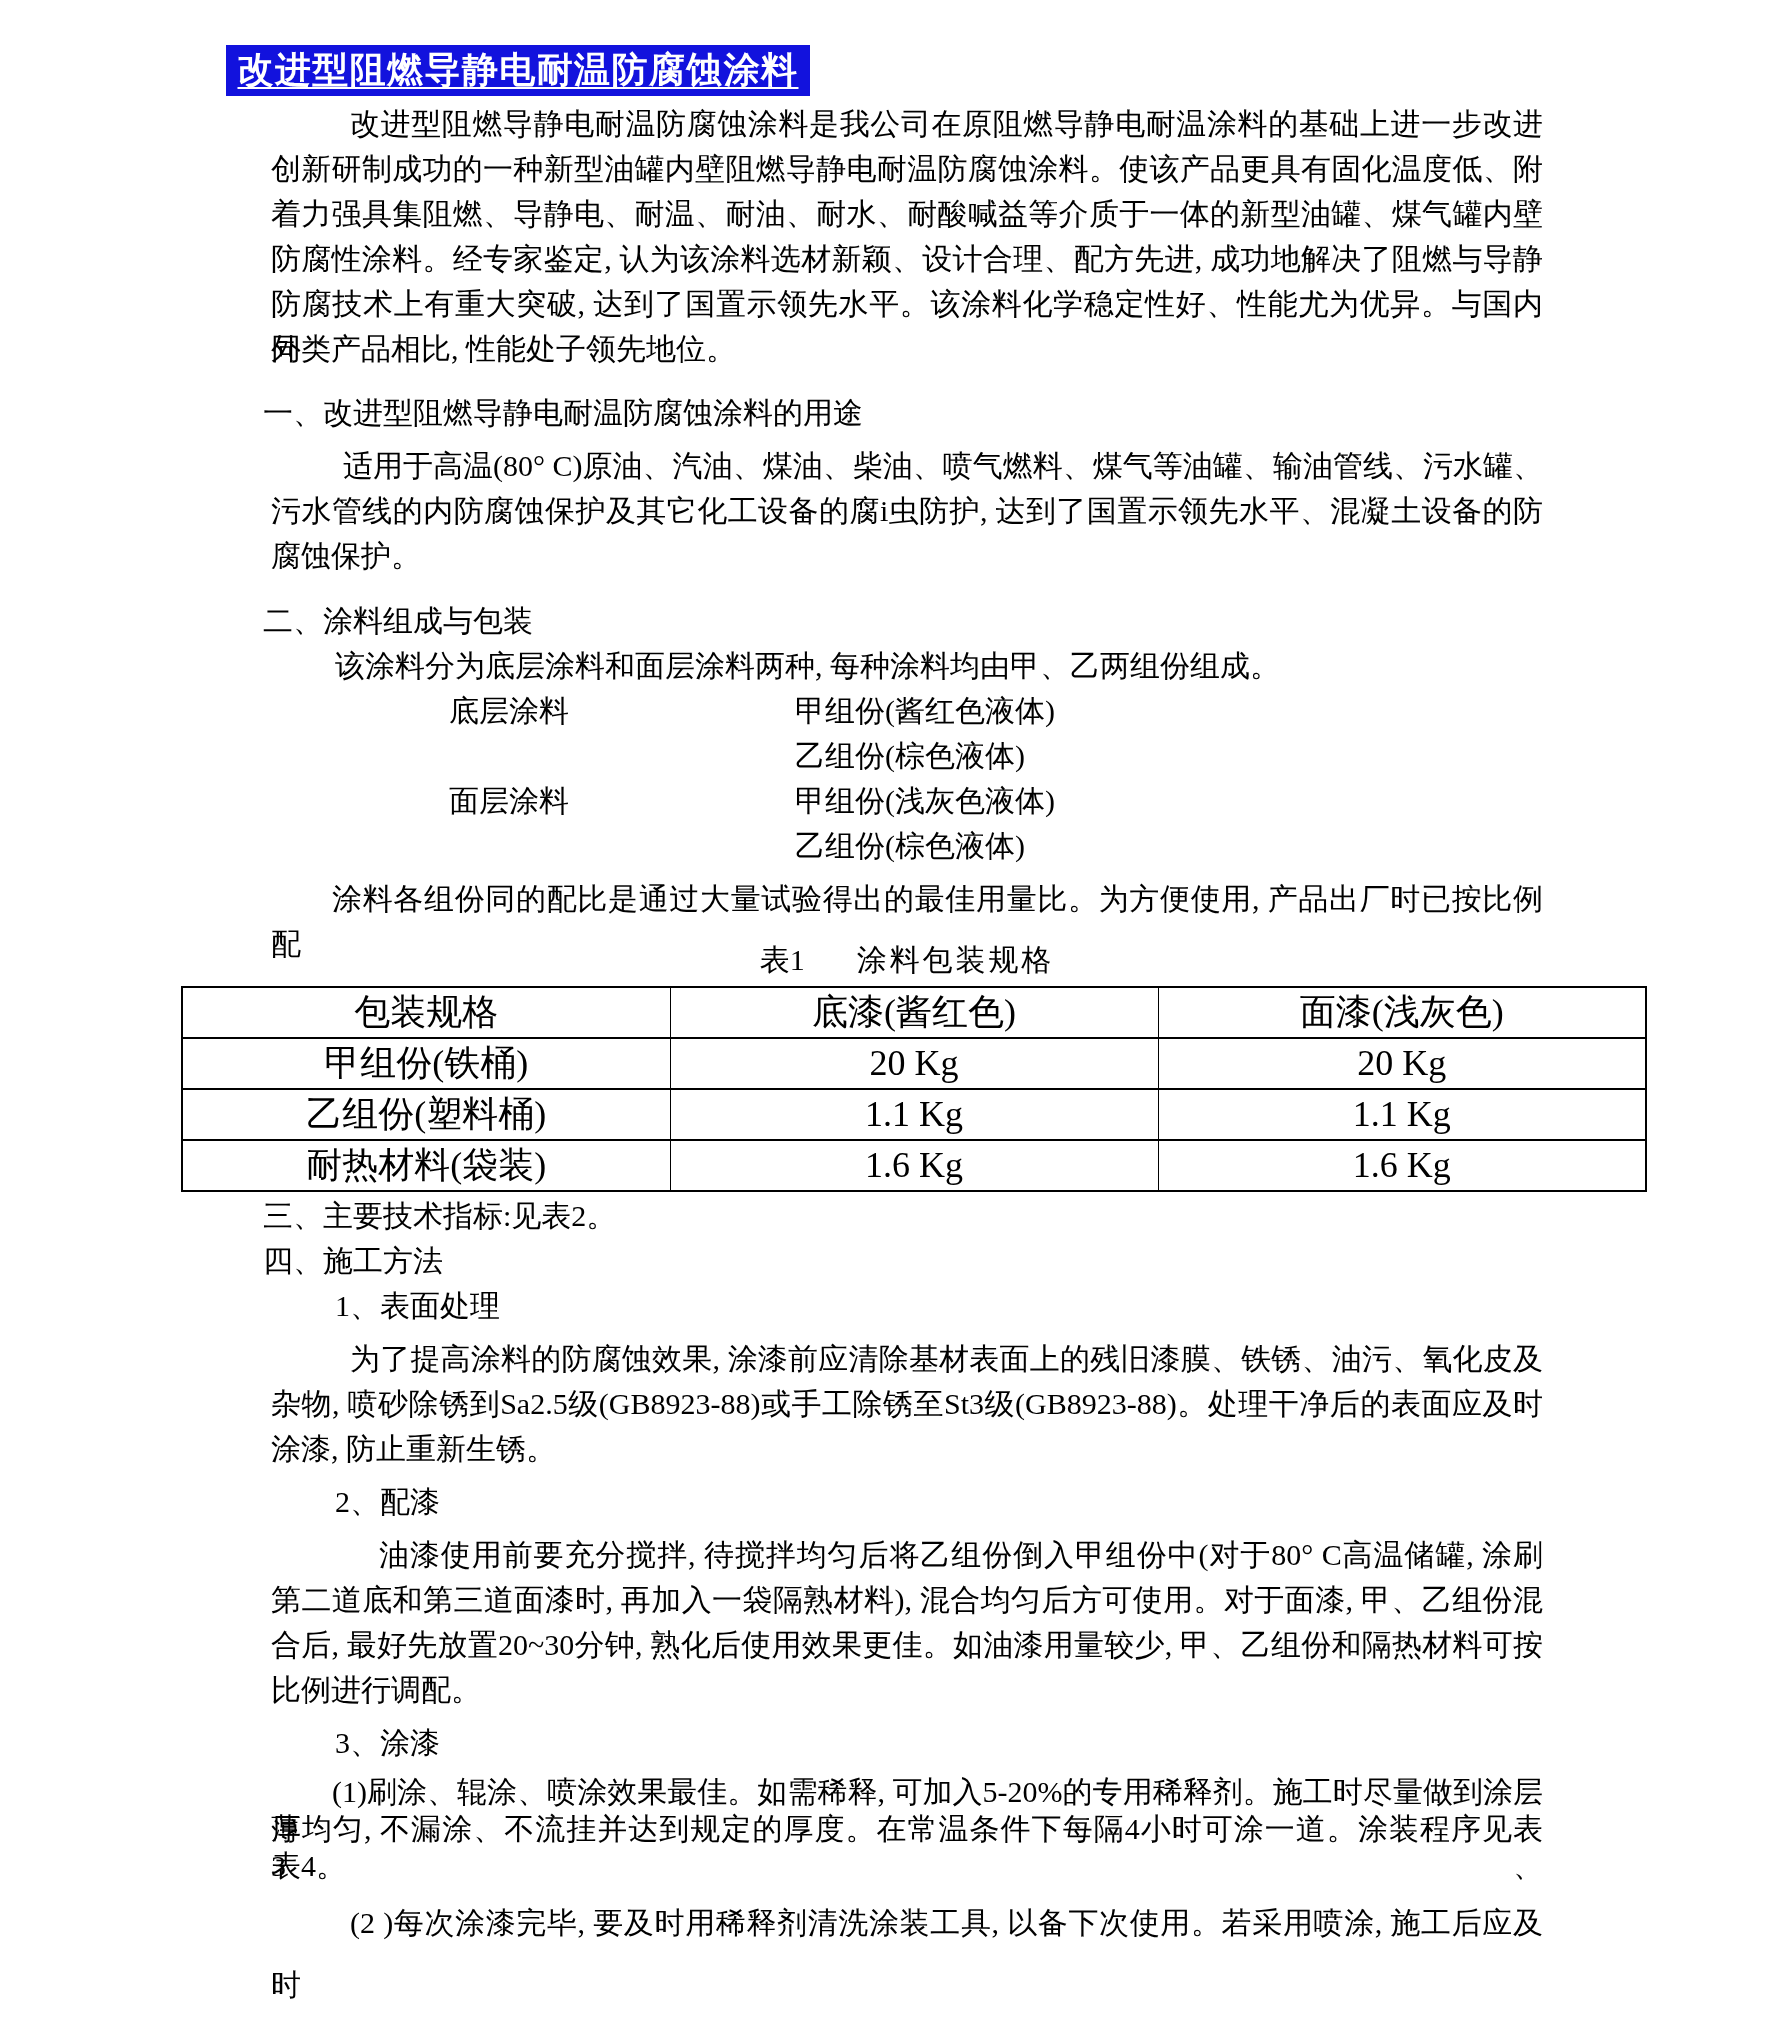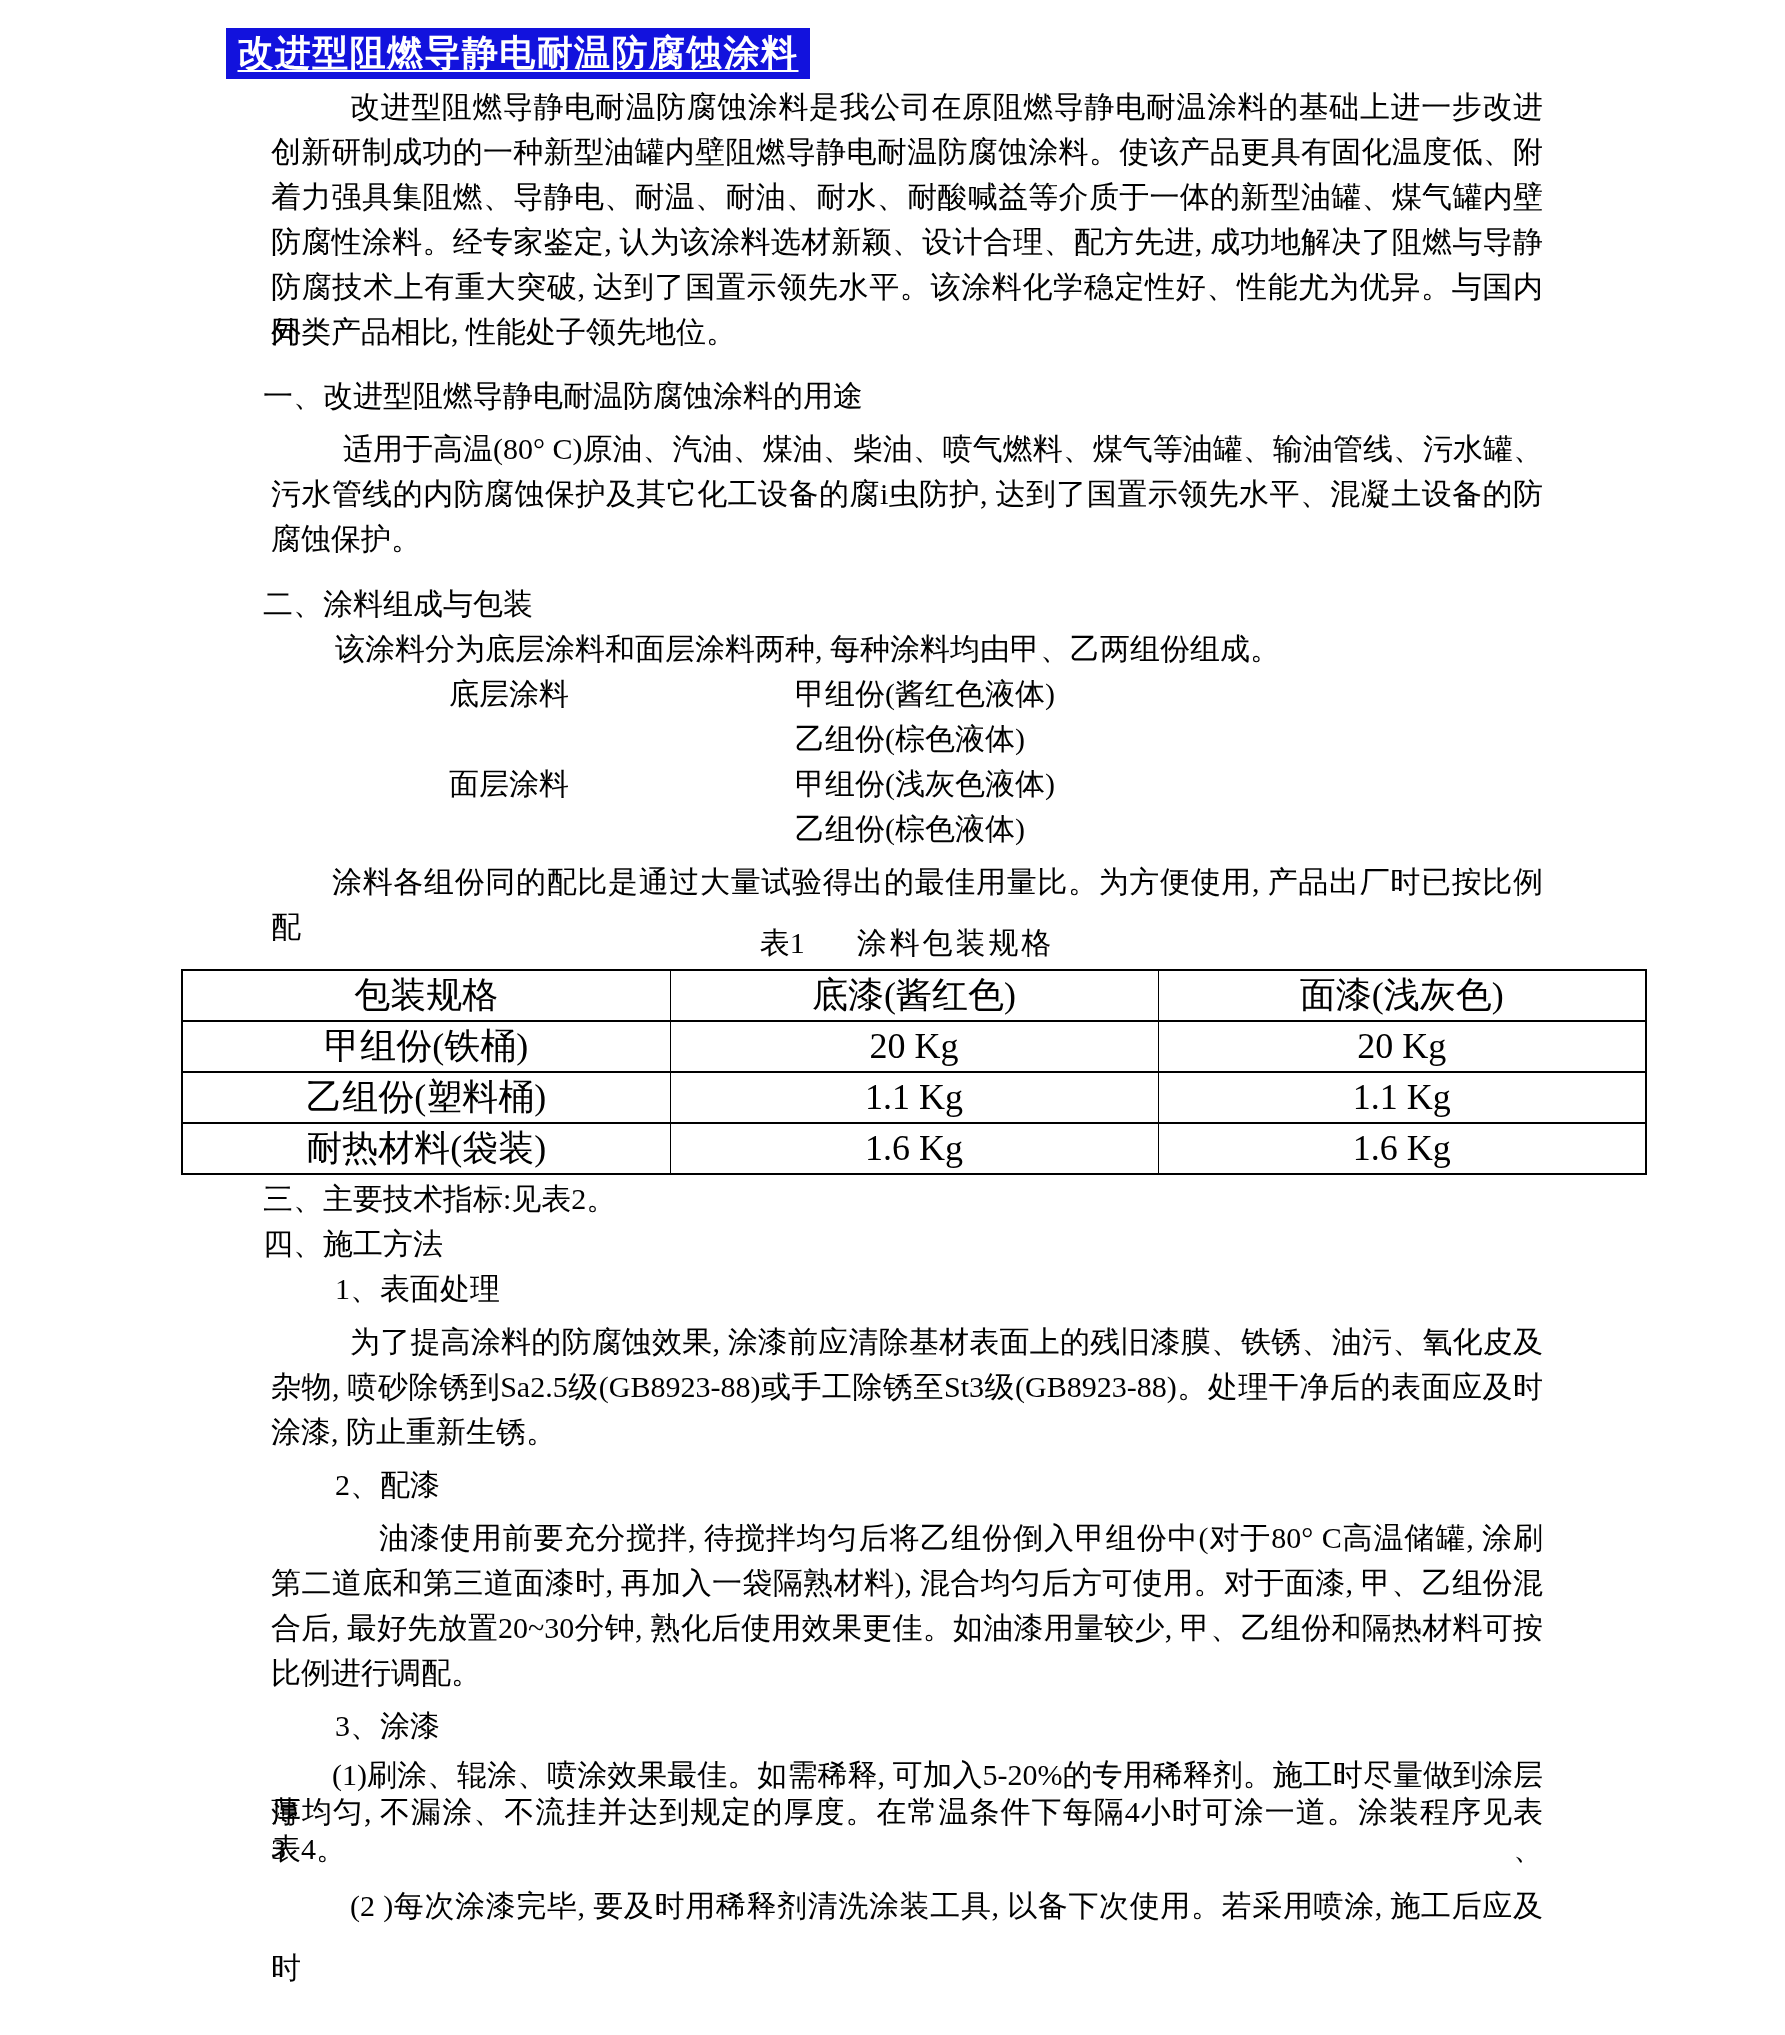--- a/index.html
+++ b/index.html
@@ -1,21 +1,21 @@
 <!DOCTYPE html>
 <html style="font-size:11.5px"><head>
 <meta charset="utf-8">
 <style>
   html,body{margin:0;padding:0;background:#ffffff;}
   .page{
     position:relative;
     width:1785px;height:2035px;
     background:#ffffff;
     box-sizing:border-box;
-    padding:28px 234px 0 263px;
+    padding:45px 234px 0 263px;
     font-family:"Liberation Serif","DejaVu Serif",serif;
     font-size:30px;color:#000;
     overflow:hidden;
   }
   .doc-title{
     display:inline-block;
     margin-left:-37px;
     background:#1212dd;
     color:#ffffff;
     font-size:36px;

